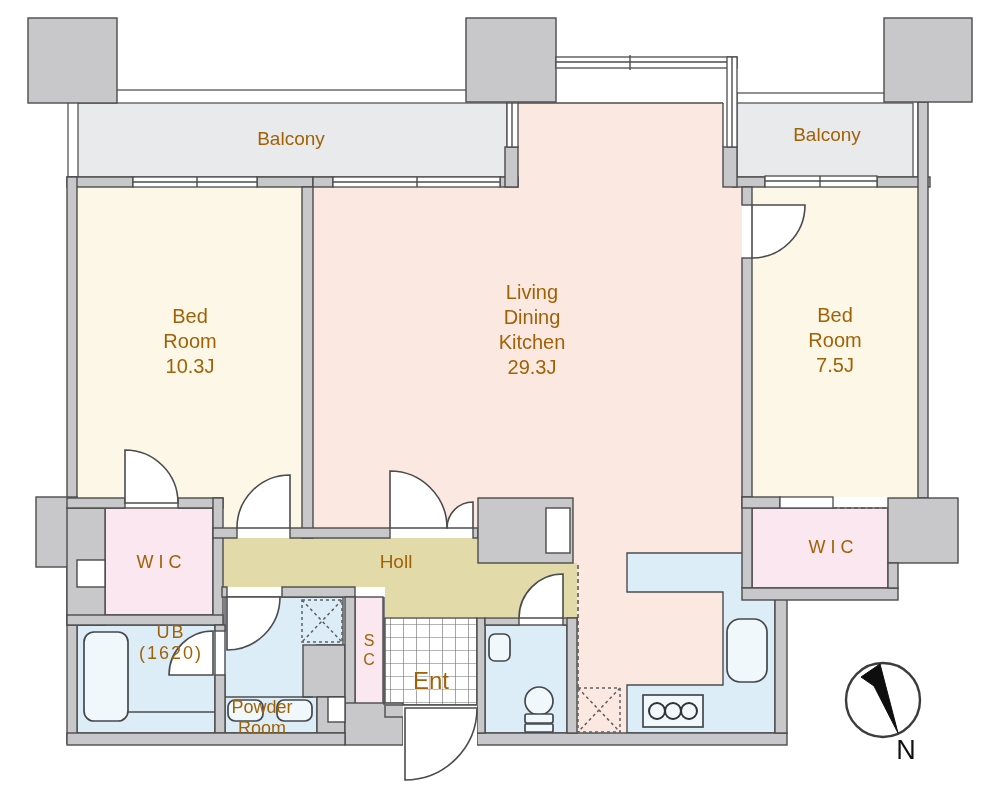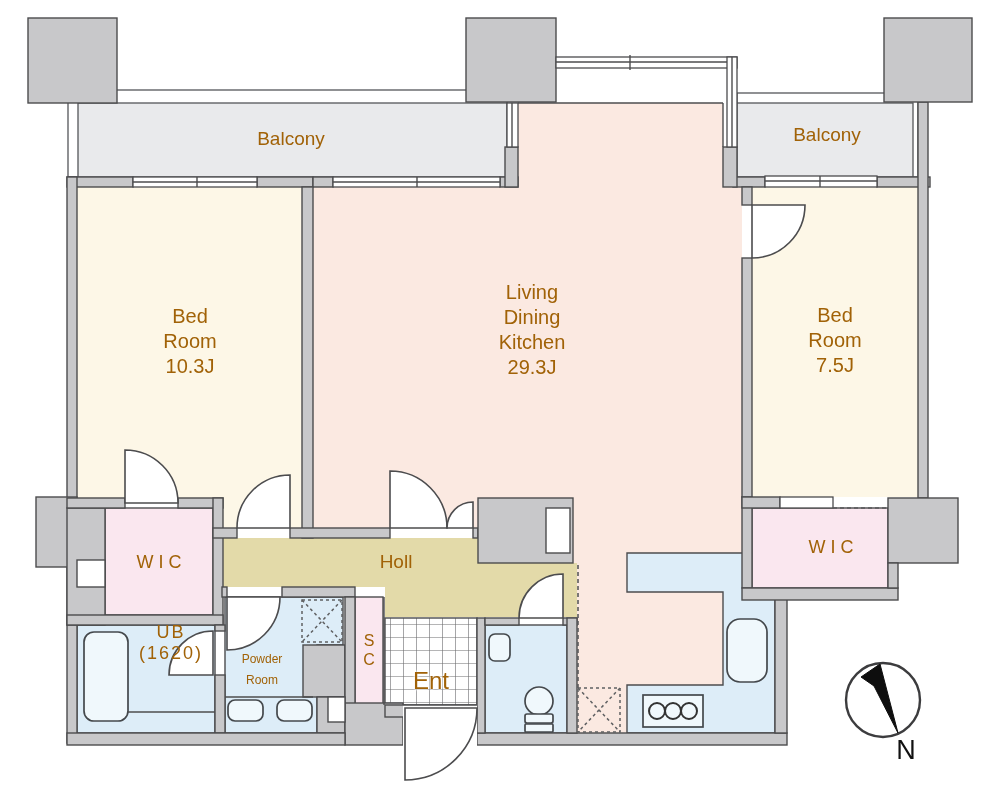--- a/index.html
+++ b/index.html
@@ -2,21 +2,21 @@
 <html><head>
 <meta charset="utf-8">
 <style>
   html,body{margin:0;padding:0;background:#ffffff;}
   #stage{position:relative;width:1000px;height:798px;background:#ffffff;overflow:hidden;
          font-family:"Liberation Sans",sans-serif;}
   #plan-svg{position:absolute;left:0;top:0;}
   .lbl{position:absolute;transform:translate(-50%,-50%);white-space:pre-line;text-align:center;
        color:#a16207;pointer-events:none;}
   .room-lbl{font-size:20px;line-height:25px;}
-  .med-lbl{font-size:12px;line-height:21px;}
+  .med-lbl{font-size:18px;line-height:21px;margin-top:48px;}
   .sm-lbl{font-size:16px;line-height:19px;}
   .balcony-lbl{font-size:19px;}
   .hall-lbl{font-size:19px;}
   .wic-lbl{font-size:18px;letter-spacing:5px;text-indent:5px;}
   .ub-lbl{font-size:18px;line-height:21px;letter-spacing:2px;}
   .ent-lbl{font-size:24px;text-shadow:0 0 3px #fff,0 0 3px #fff;margin-top:20px;}
   .north-lbl{font-size:27px;color:#111;}
   
   .wall{fill:#c8c8ca;stroke:#4c4c4e;stroke-width:1.4;}
   .balc-outer{fill:#ffffff;stroke:#55565a;stroke-width:1.3;}

